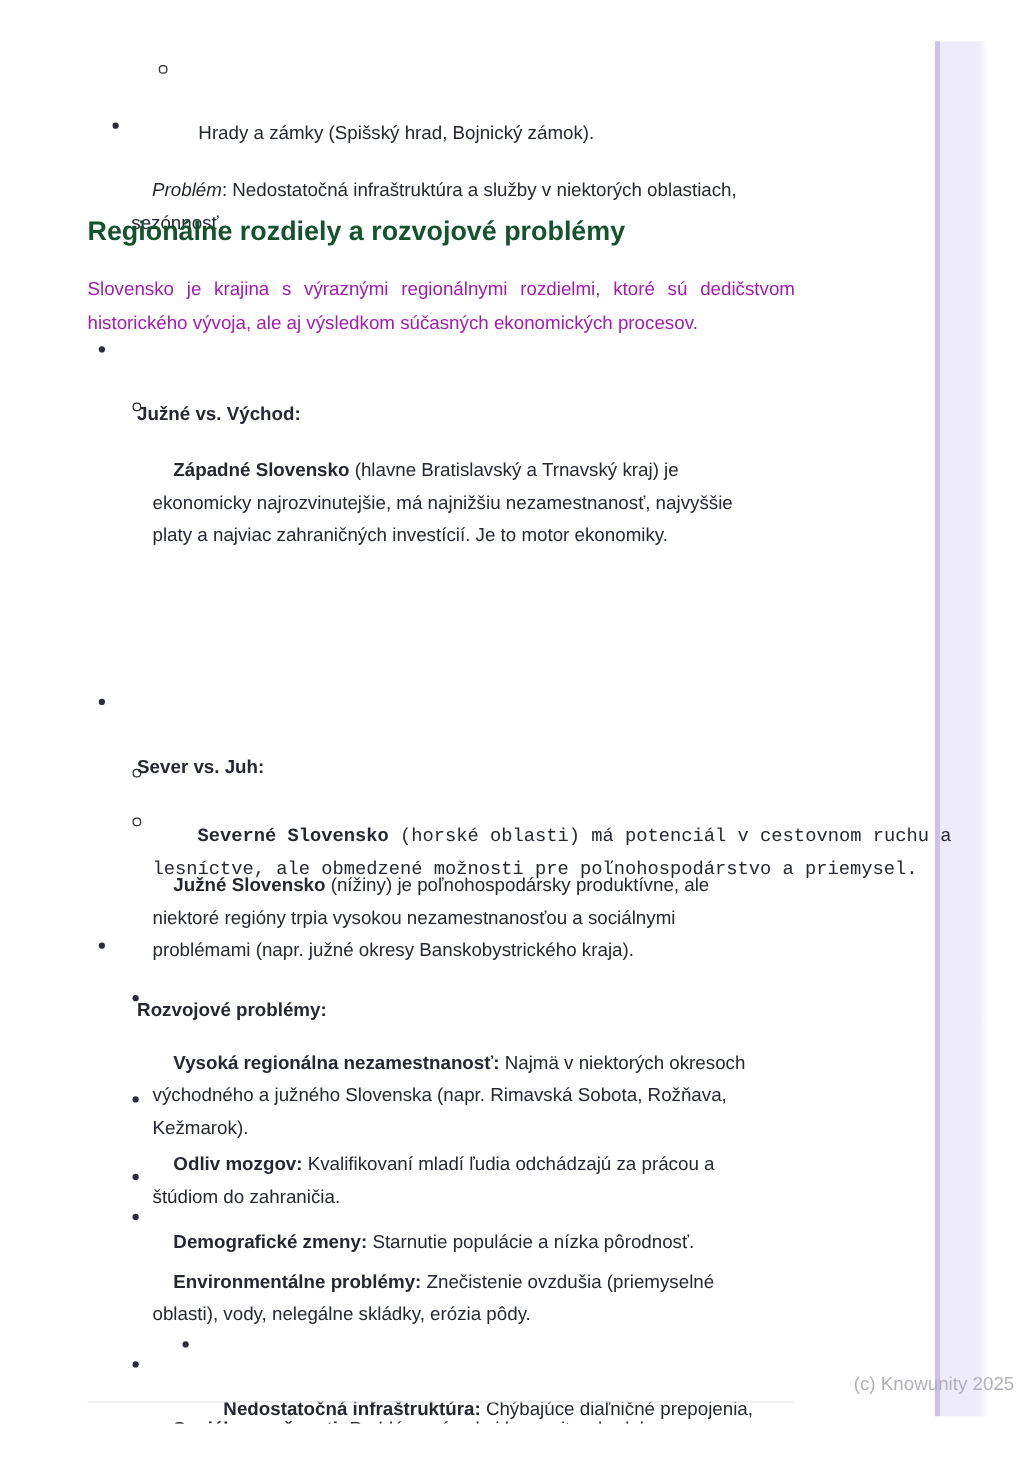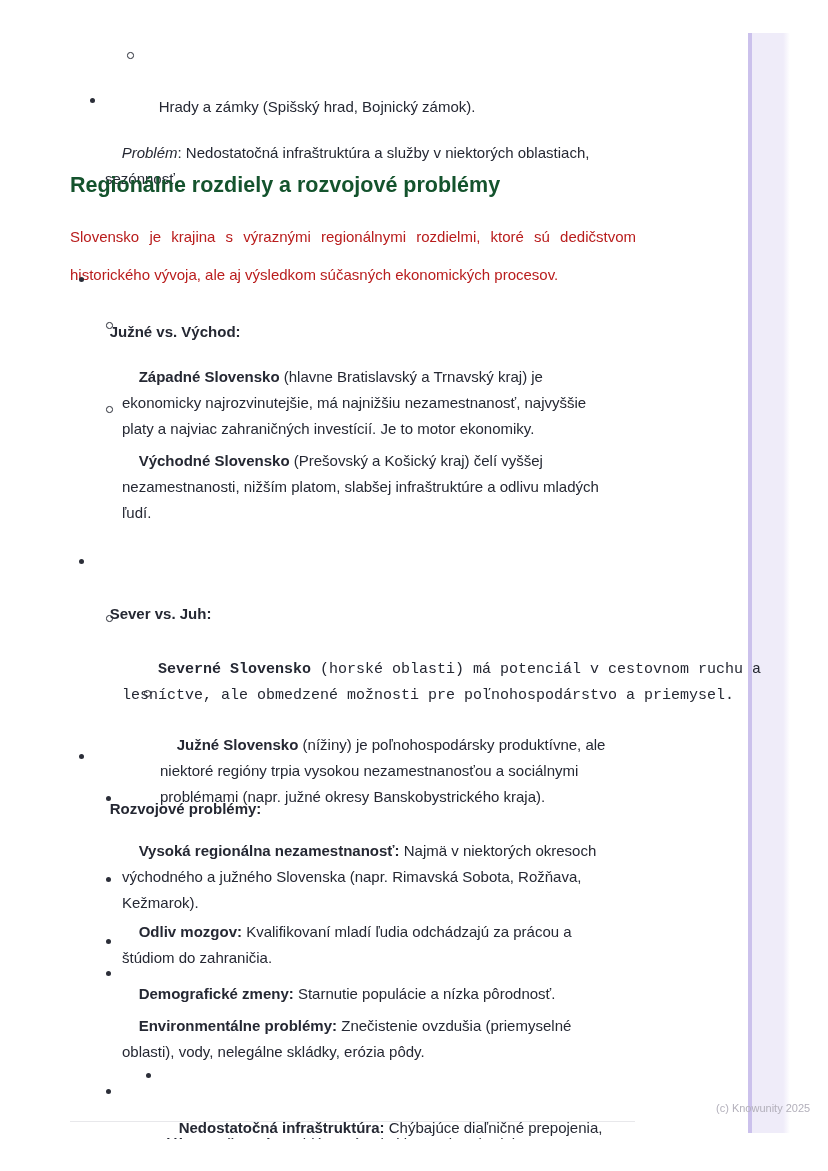--- a/index.html
+++ b/index.html
@@ -39,23 +39,23 @@
     font-weight: 700;
     color: #14532d;
     white-space: nowrap;
   }
   .para {
     position: absolute;
     left: 70px;
     top: 203px;
     width: 566px;
     font-size: 15px;
-    line-height: 38px;
+    line-height: 27px;
     text-align: justify;
-    color: #b91c1c;
+    color: #a21caf;
   }
   .divider {
     position: absolute;
     left: 70px;
     top: 1121px;
     width: 565px;
     height: 1px;
     background: #e8e8eb;
   }
   .scroll-indicator {
@@ -64,36 +64,35 @@
     top: 33px;
     width: 38px;
     height: 1100px;
     border-left: 4px solid #cbc1ec;
     background: linear-gradient(to right, #efecf9 0%, #efecf9 82%, rgba(239,236,249,0) 100%);
   }
   .copyright {
     position: absolute;
     left: 683px;
     top: 1101px;
-    font-size: 11px;
+    font-size: 15px;
     line-height: 14px;
     color: #b3b0bb;
     white-space: nowrap;
-    margin-left: 33px;
   }
   
   .b-castles        { left: 142px; top: 42px;  }
   .b-problem        { left: 105px; top: 88px;  }
   .b-zapad          { left: 93px;  top: 267px; }
   .b-zapadne        { left: 122px; top: 312px; }
   .b-vychodne       { left: 122px; top: 396px; }
   .b-priciny        { left: 122px; top: 479px; }
   .b-sever          { left: 93px;  top: 549px; }
   .b-severne        { left: 122px; top: 605px; font-family: Liberation Mono, monospace; }
-  .b-juzne          { left: 122px; top: 680px; margin-left: 38px; }
+  .b-juzne          { left: 122px; top: 644px; }
   .b-rozvojove      { left: 93px;  top: 744px; }
   .b-vysoka         { left: 122px; top: 786px; }
   .b-odliv          { left: 122px; top: 867px; }
   .b-demograficke   { left: 122px; top: 929px; }
   .b-environmentalne{ left: 122px; top: 961px; }
   .b-nedostatocna   { left: 122px; top: 1063px; margin-left: 40px;}
   .b-socialne       { left: 122px; top: 1079px;}
   .m-15 { left: -15px; }
   .m-14 { left: -14px; }
   .m-16 { left: -16px; }
@@ -125,26 +124,20 @@
     <span class="lead-bold">Južné vs. Východ:</span>
   </div>
 
   <div class="block b-zapadne">
     <span class="marker circle m-16"></span>
     <span class="lead-bold">Západné Slovensko</span><span> (hlavne Bratislavský a Trnavský kraj) je
 ekonomicky najrozvinutejšie, má najnižšiu nezamestnanosť, najvyššie
 platy a najviac zahraničných investícií. Je to motor ekonomiky.</span>
   </div>
 
-  <div class="block b-vychodne">
-    <span class="marker circle m-16"></span>
-    <span class="lead-bold">Východné Slovensko</span><span> (Prešovský a Košický kraj) čelí vyššej
-nezamestnanosti, nižším platom, slabšej infraštruktúre a odlivu mladých
-ľudí.</span>
-  </div>
 
 
   <div class="block b-sever">
     <span class="marker disc m-14"></span>
     <span class="lead-bold">Sever vs. Juh:</span>
   </div>
 
   <div class="block b-severne">
     <span class="marker circle m-16"></span>
     <span class="lead-bold">Severné Slovensko</span><span> (horské oblasti) má potenciál v cestovnom ruchu a

